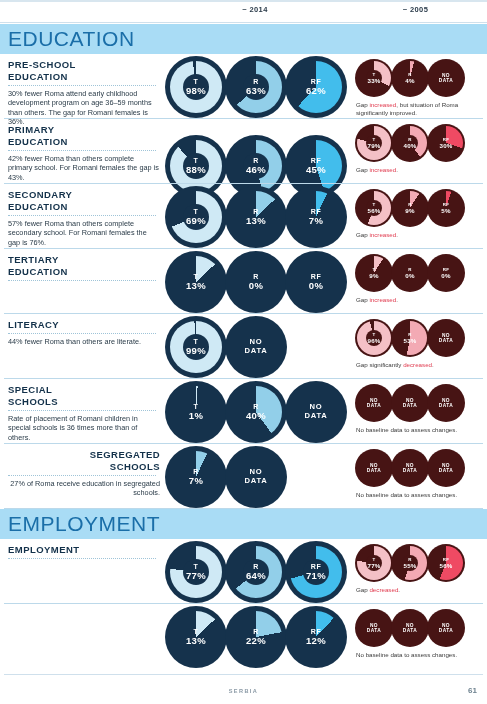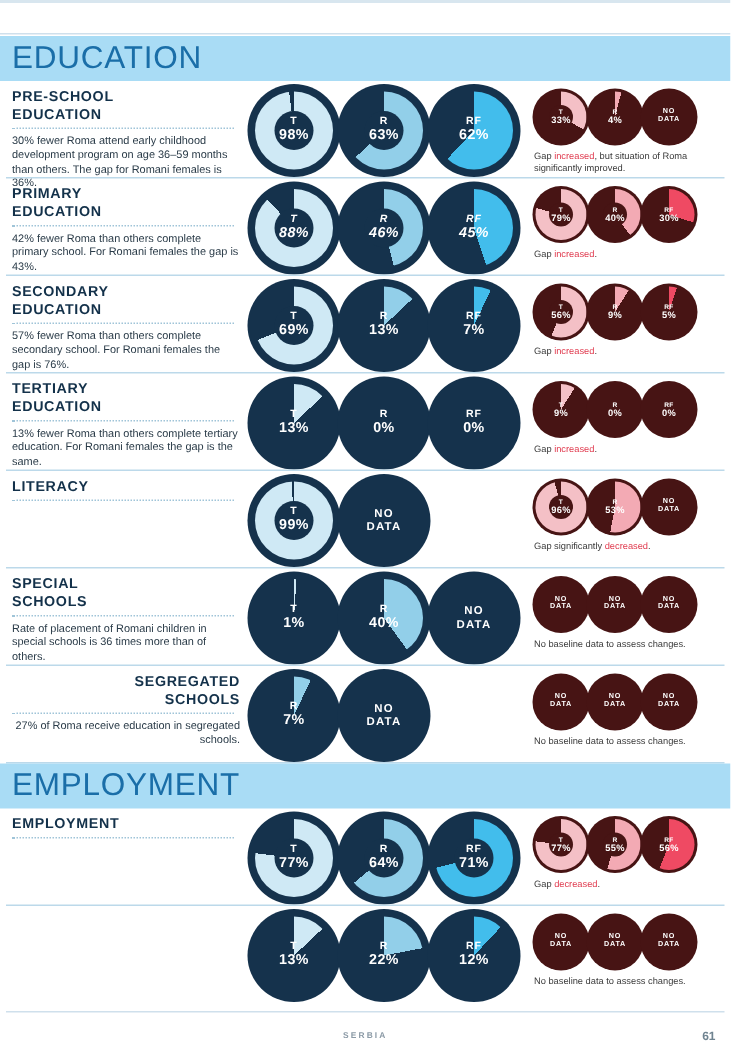--- a/index.html
+++ b/index.html
@@ -93,20 +93,24 @@
     position:absolute; right:10px; top:686px;
     font-size:8px; color:#6f8390; font-weight:bold;
   }
 </style>
 </head>
 <body>
 
 <div class="page">
 
   <div class="top-rule"></div>
+  <div class="year-row">
+    <div class="year-label year-2014">~ 2014</div>
+    <div class="year-label year-2005">~ 2005</div>
+  </div>
   <div class="hdr-line"></div>
 
   <div id="body-root">
       <div class="band" style="top: 24px;">
         <div class="band-title">EDUCATION</div>
       </div>
       <div class="row" style="top: 54px; height: 65px;">
         <div class="txt" style="top: 5px;">
           <h3>PRE-SCHOOL<br>EDUCATION</h3>
           <div class="dotrule"></div>
@@ -167,21 +171,21 @@
         </div>
         <div class="note" style="top: 47px;"><span>Gap </span><span class="hi">increased</span><span>, but situation of Roma significantly improved.</span></div>
       </div>
       <div class="row-sep" style="top: 118px;"></div>
       <div class="row" style="top: 119px; height: 65px;">
         <div class="txt" style="top: 5px;">
           <h3>PRIMARY<br>EDUCATION</h3>
           <div class="dotrule"></div>
           <p>42% fewer Roma than others complete primary school. For Romani females the gap is 43%.</p>
         </div>
-        <div class="donuts" style="top: 2px; font-style: italic;">
+        <div class="donuts" style="top: 16px;">
           <div class="donut">
             <div class="dial"></div>
             <div class="arc" style="background: conic-gradient(rgb(207, 233, 245) 0deg, rgb(207, 233, 245) 316.8deg, rgb(21, 50, 76) 316.8deg, rgb(21, 50, 76) 360deg); inset: 5px;"></div>
             <div class="hole" style="inset: 18px;"></div>
             <div class="lbl">
               <span class="k">T</span>
               <span class="v">88%</span>
             </div>
           </div>
           <div class="donut">
@@ -293,21 +297,20 @@
             </div>
           </div>
         </div>
         <div class="note" style="top: 47px;"><span>Gap </span><span class="hi">increased</span><span>.</span></div>
       </div>
       <div class="row-sep" style="top: 248px;"></div>
       <div class="row" style="top: 249px; height: 65px;">
         <div class="txt" style="top: 5px;">
           <h3>TERTIARY<br>EDUCATION</h3>
           <div class="dotrule"></div>
-          <p>13% fewer Roma than others complete tertiary education. For Romani females the gap is the same.</p>
         </div>
         <div class="donuts" style="top: 2px;">
           <div class="donut">
             <div class="dial"></div>
             <div class="arc" style="background: conic-gradient(rgb(207, 233, 245) 0deg, rgb(207, 233, 245) 46.8deg, rgb(21, 50, 76) 46.8deg, rgb(21, 50, 76) 360deg); inset: 5px;"></div>
             <div class="lbl">
               <span class="k">T</span>
               <span class="v">13%</span>
             </div>
           </div>
@@ -350,20 +353,21 @@
             </div>
           </div>
         </div>
         <div class="note" style="top: 47px;"><span>Gap </span><span class="hi">increased</span><span>.</span></div>
       </div>
       <div class="row-sep" style="top: 313px;"></div>
       <div class="row" style="top: 314px; height: 65px;">
         <div class="txt" style="top: 5px;">
           <h3>LITERACY</h3>
           <div class="dotrule"></div>
+          <p>44% fewer Roma than others are literate.</p>
         </div>
         <div class="donuts" style="top: 2px;">
           <div class="donut">
             <div class="dial"></div>
             <div class="arc" style="background: conic-gradient(rgb(207, 233, 245) 0deg, rgb(207, 233, 245) 356.4deg, rgb(21, 50, 76) 356.4deg, rgb(21, 50, 76) 360deg); inset: 5px;"></div>
             <div class="hole" style="inset: 18px;"></div>
             <div class="lbl">
               <span class="k">T</span>
               <span class="v">99%</span>
             </div>

